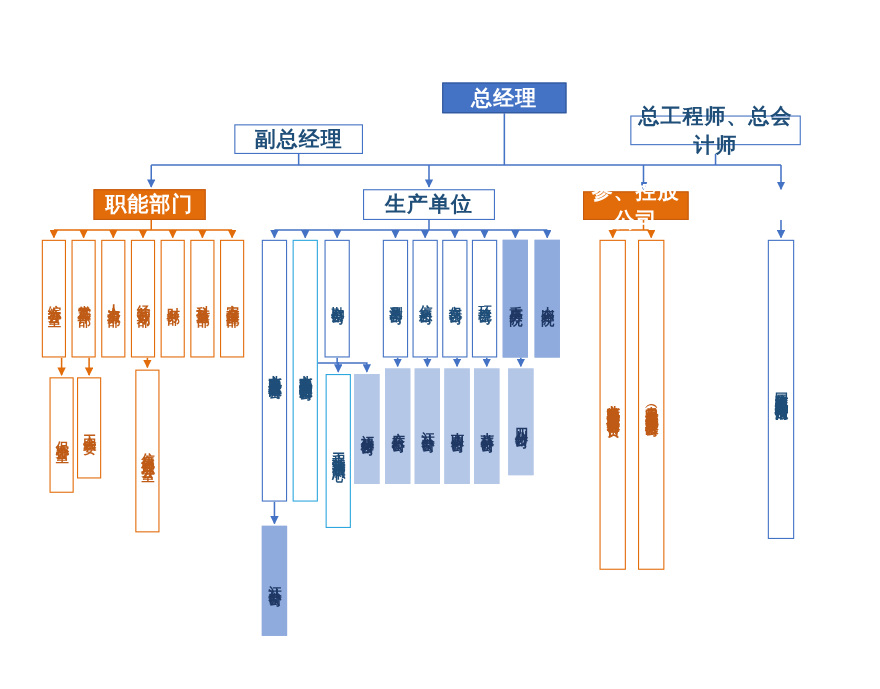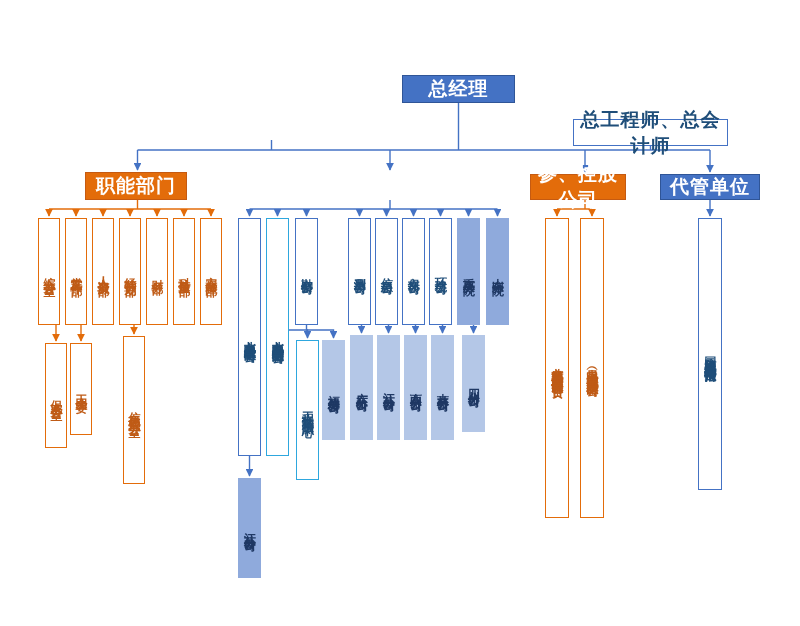--- a/index.html
+++ b/index.html
@@ -102,25 +102,26 @@
       <path d="M134,325 V334" marker-end="url(#ao)"></path>
       <path d="M585,200 V209"></path>
       <path d="M557,209 H592"></path>
       <path d="M557,209 V216" marker-end="url(#ao)"></path>
       <path d="M592,209 V216" marker-end="url(#ao)"></path>
     </g>
   </svg>
 
   <div class="box h blue-fill" style="left:402px;top:75px;width:113px;height:28px">总经理</div>
 
-  <div class="box h blue-outline" style="left:573px;top:119px;width:155px;height:27px">总工程师、总会计师</div>
+  <div class="box h blue-outline" style="left:213px;top:113px;width:117px;height:27px">副总经理</div>
+  <div class="box h blue-outline" style="left:573px;top:105px;width:155px;height:27px">总工程师、总会计师</div>
 
   <div class="box h orange-fill" style="left:85px;top:172px;width:102px;height:28px">职能部门</div>
+  <div class="box h blue-outline" style="left:330px;top:172px;width:120px;height:28px">生产单位</div>
   <div class="box h orange-fill" style="left:530px;top:174px;width:96px;height:26px">参、控股公司</div>
-  <div class="box h blue-fill" style="left:660px;top:174px;width:100px;height:26px">代管单位</div>
 
   <div class="box v orange-outline" style="left:38px;top:218px;width:22px;height:107px">综合办公室</div>
   <div class="box v orange-outline" style="left:65px;top:218px;width:22px;height:107px">党群工作部</div>
   <div class="box v orange-outline" style="left:92px;top:218px;width:22px;height:107px">人力资源部</div>
   <div class="box v orange-outline" style="left:119px;top:218px;width:22px;height:107px">经营计划部</div>
   <div class="box v orange-outline" style="left:146px;top:218px;width:22px;height:107px">财务部</div>
   <div class="box v orange-outline" style="left:173px;top:218px;width:22px;height:107px">科技质量部</div>
   <div class="box v orange-outline" style="left:200px;top:218px;width:22px;height:107px">安全保障部</div>
 
   <div class="box v orange-outline" style="left:45px;top:343px;width:22px;height:105px">保密办公室</div>

